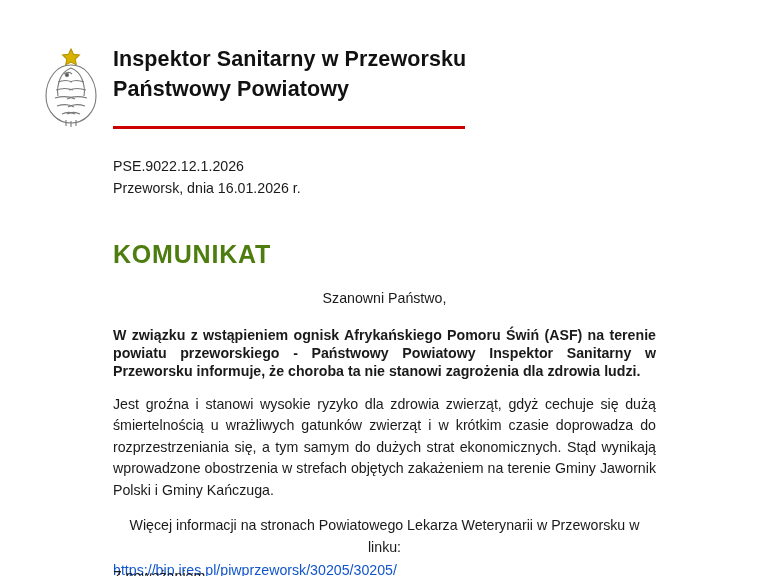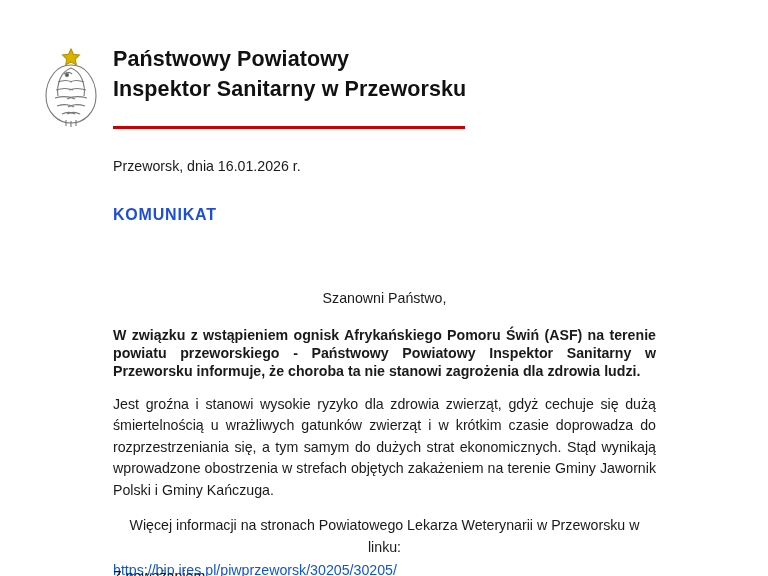--- a/index.html
+++ b/index.html
@@ -65,24 +65,24 @@
     font-size: 14.2px;
     color: #1a1a1a;
     line-height: 22px;
   }
   .meta div {
     white-space: nowrap;
   }
   .doc-title {
     position: absolute;
     left: 113px;
-    top: 206px;
-    font-size: 16px;
+    top: 240px;
+    font-size: 25px;
     font-weight: bold;
-    color: #1d4ed8;
+    color: #4d7c0f;
     letter-spacing: 0.8px;
   }
   .body-text {
     position: absolute;
     left: 113px;
     top: 288px;
     width: 543px;
     font-size: 14.2px;
     color: #1a1a1a;
     line-height: 21.5px;
@@ -148,28 +148,29 @@
           <path d="M26 70 C30 68 35 68 39 70"></path>
           <path d="M44 70 C40 68 35 68 31 70"></path>
           <path d="M30 76 L30 82 M35 77 L35 83 M40 76 L40 82"></path>
           <path d="M28 30 C31 28 34 28 36 30"></path>
           <ellipse cx="31" cy="31" rx="1.6" ry="1.6" fill="#555"></ellipse>
         </g>
       </svg>
     </div>
 
     <div class="org-title">
+      <div>Inspektor Sanitarny w Przeworsku</div>
       <div>Państwowy Powiatowy</div>
-      <div>Inspektor Sanitarny w Przeworsku</div>
     </div>
 
     <div class="header-rule"></div>
   </div>
 
   <div class="meta">
+    <div>PSE.9022.12.1.2026</div>
     <div>Przeworsk, dnia 16.01.2026 r.</div>
   </div>
 
   <div class="doc-title">KOMUNIKAT</div>
 
   <div class="body-text">
     <p class="p-salutation">Szanowni Państwo,</p>
     <p class="p-bold">W związku z wstąpieniem ognisk Afrykańskiego Pomoru Świń (ASF) na terenie powiatu przeworskiego -  Państwowy Powiatowy Inspektor  Sanitarny w Przeworsku informuje, że choroba ta nie stanowi zagrożenia dla zdrowia ludzi.</p>
     <p class="p-normal">Jest groźna i stanowi wysokie ryzyko dla zdrowia zwierząt, gdyż cechuje się dużą śmiertelnością u wrażliwych gatunków zwierząt i w krótkim czasie doprowadza do rozprzestrzeniania się, a tym samym do dużych strat ekonomicznych. Stąd wynikają wprowadzone obostrzenia w strefach objętych zakażeniem na terenie Gminy Jawornik Polski i Gminy Kańczuga.</p>
     <p class="p-link-intro">Więcej informacji na stronach Powiatowego Lekarza Weterynarii w Przeworsku w linku:</p>

